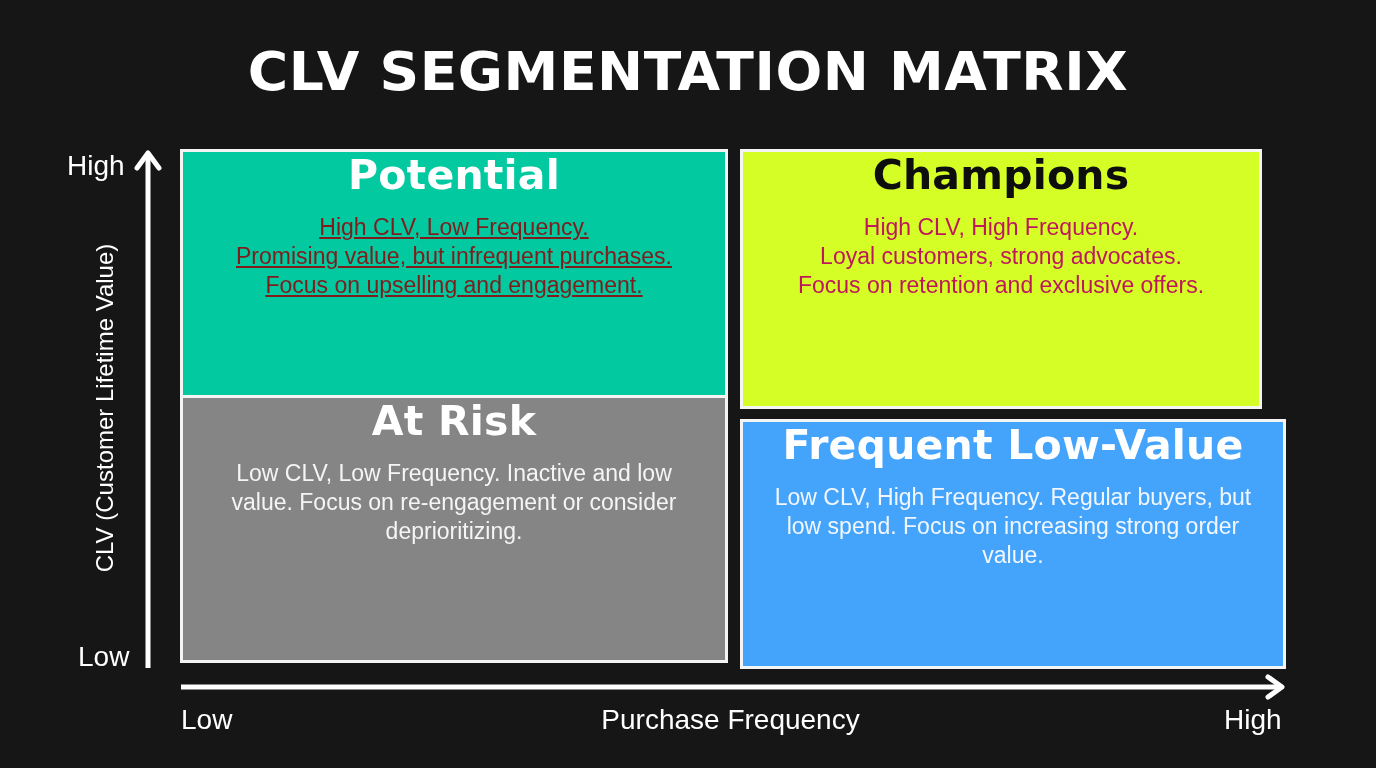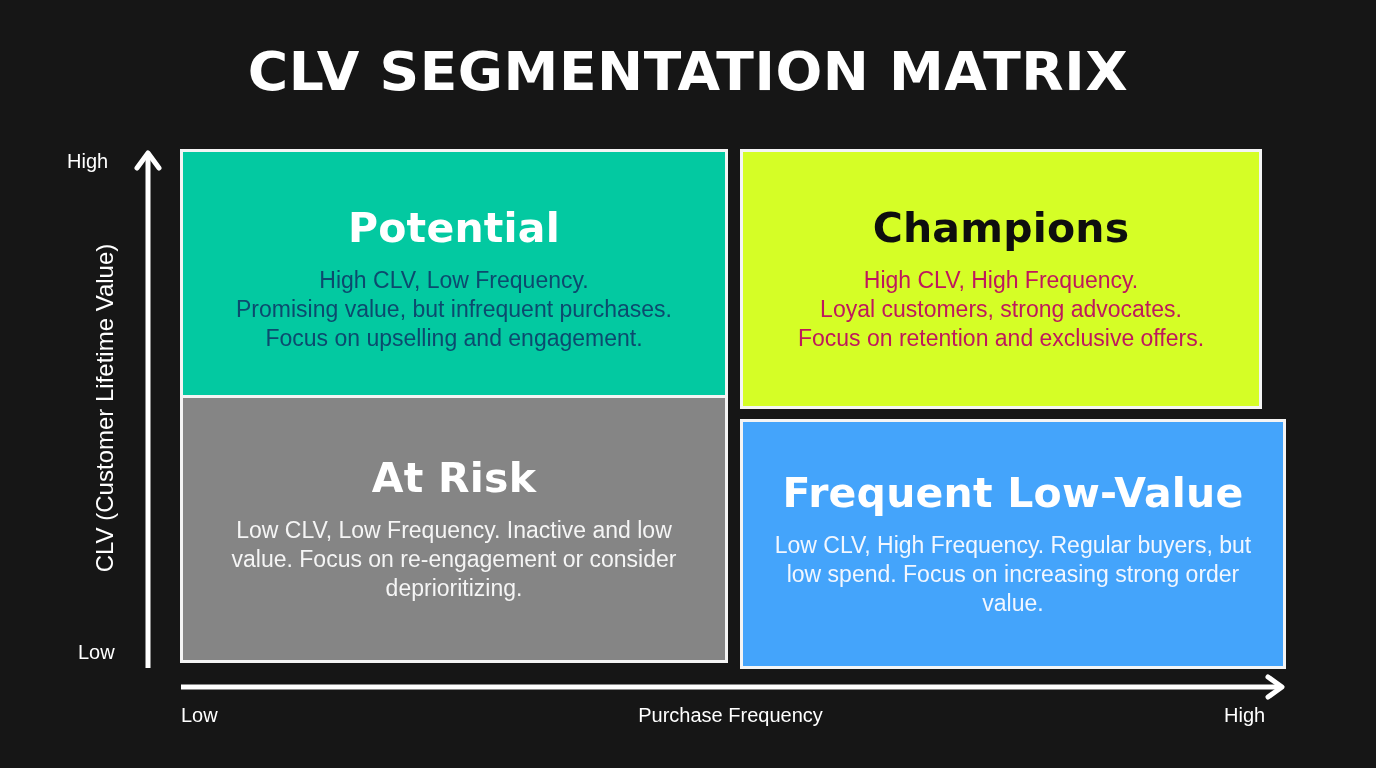--- a/index.html
+++ b/index.html
@@ -16,59 +16,59 @@
       text-align: center;
       font-family: "DejaVu Sans", sans-serif;
       font-weight: 700; font-size: 54px; letter-spacing: 0.5px;
       color: #ffffff;
       transform: scaleX(1.02);
     }
 
     .quad {
       position: absolute;
       border: 3px solid #f4f4f4;
-      display: flex; flex-direction: column; align-items: center; justify-content: center;
+      display: flex; flex-direction: column; align-items: center; 
       text-align: center;
     }
     .quad .q-title {
       font-family: "DejaVu Sans", sans-serif;
       font-weight: 700; font-size: 41px; line-height: 1.15;
       margin-bottom: 14px;
       letter-spacing: 0.2px;
     }
     .quad .q-desc {
       font-family: "Liberation Sans", sans-serif;
       font-size: 23px; line-height: 29px;
       padding: 0 20px;
     }
 
     .q-tl { left: 180px; top: 149px; width: 548px; height: 260px; background: #03c9a1; }
     .q-tr { left: 740px; top: 149px; width: 522px; height: 260px; background: #d5fe26; }
     .q-bl { left: 180px; top: 395px; width: 548px; height: 268px; background: #858585; }
     .q-br { left: 740px; top: 419px; width: 546px; height: 250px; background: #44a4fb; }
 
     .q-tl .q-title { color: #ffffff; }
-    .q-tl .q-desc  { color: #0c4a6e; }
+    .q-tl .q-desc  { color: #7f1d1d; text-decoration: underline; }
     .q-tr .q-title { color: #0e0e0e; }
     .q-tr .q-desc  { color: #be185d; }
     .q-bl .q-title { color: #ffffff; }
     .q-bl .q-desc  { color: #f5f5f5; }
     .q-br .q-title { color: #ffffff; }
     .q-br .q-desc  { color: #f2f7ff; }
 
     .q-bl .q-desc, .q-br .q-desc { padding: 0 24px; }
     .q-tl .q-desc { white-space: pre-line; }
     .q-tr .q-desc { white-space: pre-line; }
 
     .axis-svg { position: absolute; left: 0; top: 0; width: 1376px; height: 768px; pointer-events: none; }
 
     .axis-label {
       position: absolute; color: #ffffff;
       font-family: "Liberation Sans", sans-serif;
-      font-size: 20px;
+      font-size: 28px;
     }
     .y-high { left: 67px; top: 150px; }
     .y-low  { left: 78px; top: 641px; }
     .x-low  { left: 181px; top: 704px; }
     .x-high { left: 1224px; top: 704px; }
     .x-title { left: 0; width: 1461px; text-align: center; top: 704px; }
     .y-title {
       position: absolute; left: 105px; top: 408px;
       transform: translate(-50%, -50%) rotate(-90deg);
       white-space: nowrap;

